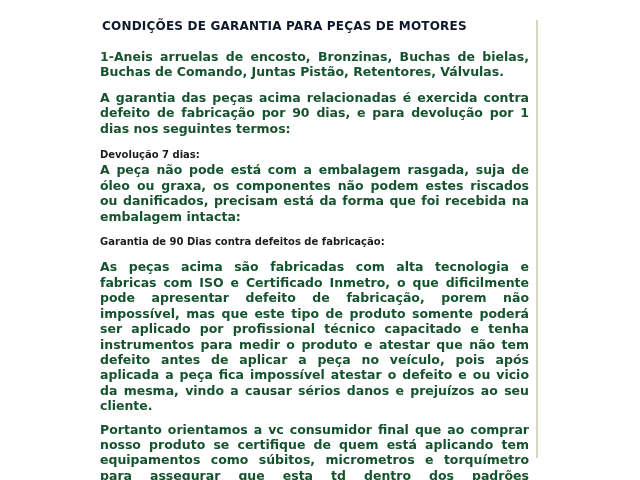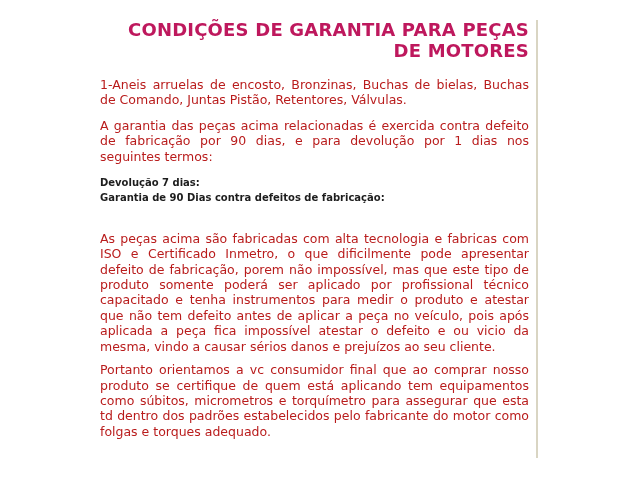--- a/index.html
+++ b/index.html
@@ -14,43 +14,43 @@
     overflow: hidden;
     font-family: "DejaVu Sans", "Liberation Sans", sans-serif;
   }
   .page-content {
     position: absolute;
     left: 100px;
     top: 19px;
     width: 429px;
   }
   .page-title {
-    font-size: 18px;
+    font-size: 12px;
     font-weight: bold;
-    color: #be185d;
+    color: #0f172a;
     margin: 0 0 16px 2px;
     letter-spacing: 0.2px;
-    text-align: right;
   }
   p.body-par {
     font-size: 12.5px;
     line-height: 15.4px;
-    color: #b91c1c;
+    color: #14532d;
     text-align: justify;
     margin: 0 0 10px 0;
+    font-weight: bold;
   }
   h2.sub-heading {
     font-size: 10px;
     line-height: 15.4px;
     font-weight: bold;
     color: #1d1d1d;
     margin: 0;
   }
   h2.sub-heading.spaced-after {
-    margin-bottom: 25px;
+    margin-bottom: 10px;
   }
   p.no-gap {
     margin-bottom: 8px;
   }
   p.gap-11 { margin-bottom: 11px; }
   p.gap-14 { margin-bottom: 26px; }
   .page-right-border {
     position: absolute;
     left: 536px;
     top: 20px;
@@ -67,20 +67,21 @@
   <div class="page-content">
 
     <h1 class="page-title">CONDIÇÕES DE GARANTIA PARA PEÇAS DE MOTORES</h1>
 
     <p class="body-par">1-Aneis arruelas de encosto, Bronzinas, Buchas de bielas, Buchas de Comando, Juntas Pistão, Retentores, Válvulas.</p>
 
     <p class="body-par gap-11">A garantia das peças acima relacionadas é exercida contra defeito de fabricação por 90 dias, e para devolução por 1 dias nos seguintes termos:</p>
 
     <h2 class="sub-heading">Devolução 7 dias:</h2>
 
+    <p class="body-par">A peça não pode está com a embalagem rasgada, suja de óleo ou graxa, os componentes não podem estes riscados ou danificados, precisam está da forma que foi recebida na embalagem intacta:</p>
 
     <h2 class="sub-heading spaced-after">Garantia de 90 Dias contra defeitos de fabricação:</h2>
 
     <p class="body-par no-gap">As peças acima são fabricadas com alta tecnologia e fabricas com ISO e Certificado Inmetro, o que dificilmente pode apresentar defeito de fabricação, porem não impossível, mas que este tipo de produto somente poderá ser aplicado por profissional técnico capacitado e tenha instrumentos para medir o produto e atestar que não tem defeito antes de aplicar a peça no veículo, pois após aplicada a peça fica impossível atestar o defeito e ou vicio da mesma, vindo a causar sérios danos e prejuízos ao seu cliente.</p>
 
     <p class="body-par gap-14">Portanto orientamos a vc consumidor final que ao comprar nosso produto se certifique de quem está aplicando tem equipamentos como súbitos, micrometros e torquímetro para assegurar que esta td dentro dos padrões estabelecidos pelo fabricante do motor como folgas e torques adequado.</p>
 
   </div>
 
   <div class="page-right-border"></div>

